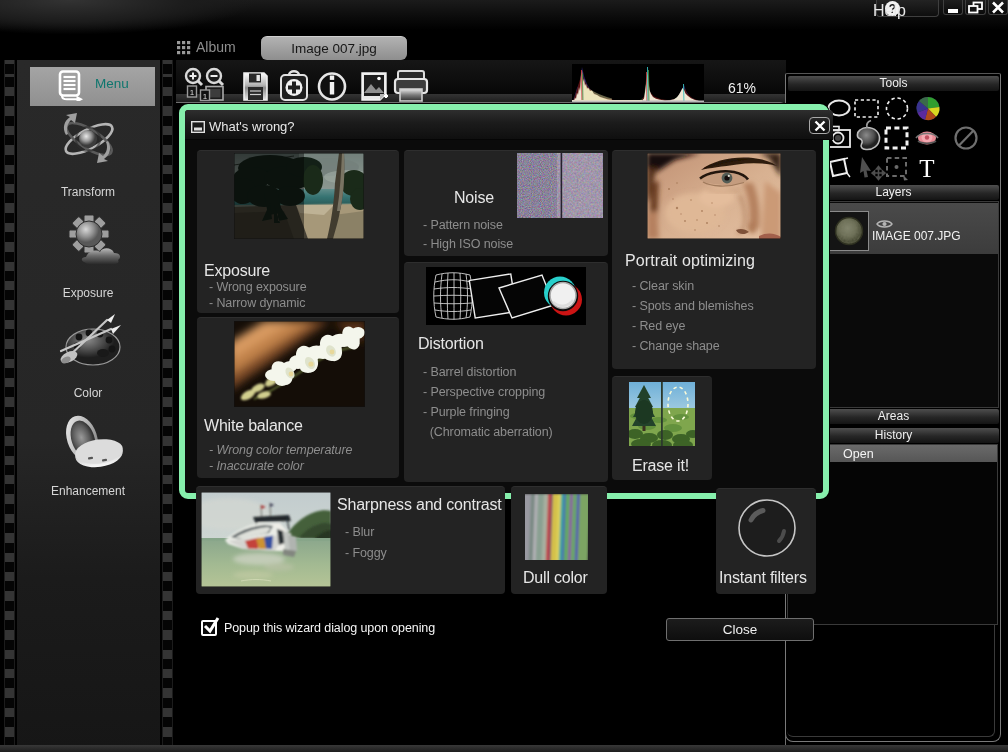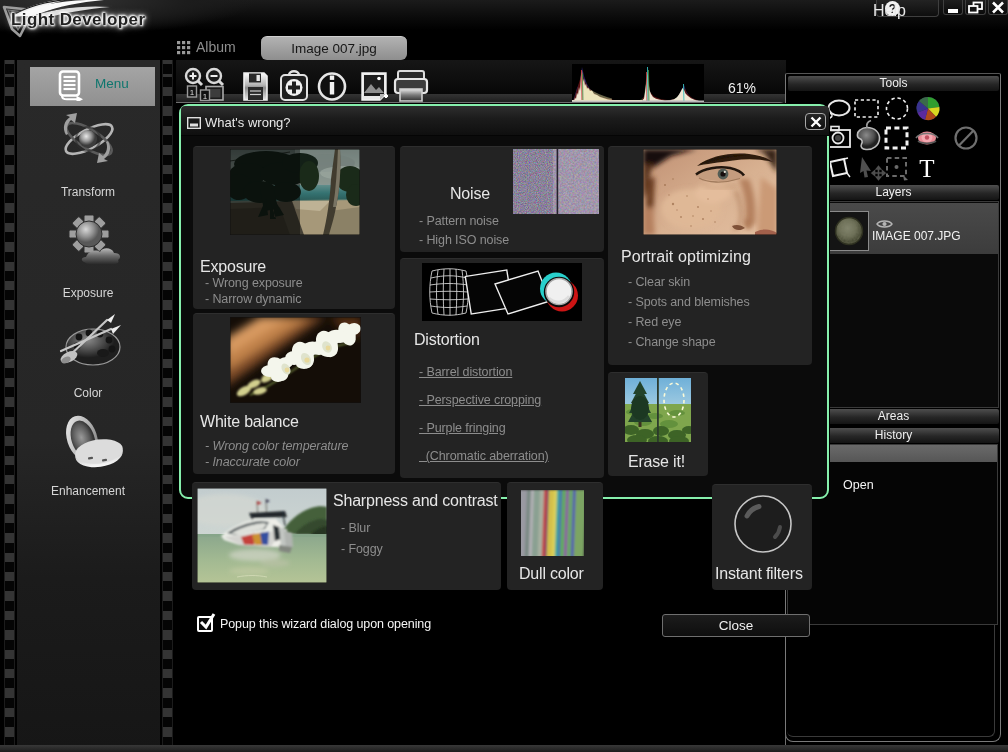--- a/index.html
+++ b/index.html
@@ -9,33 +9,20 @@
   .abs { position:absolute; }
 </style>
 </head>
 <body>
 <div id="stage">
 
   <div class="abs" id="titlebar" style="left:0;top:0;width:1008px;height:30px;
        background:linear-gradient(180deg,#1b1b1b 0%,#0a0a0a 60%,#000 100%);"></div>
   <div class="abs" style="left:0;top:0;width:300px;height:50px;
        background:radial-gradient(ellipse 260px 48px at 70px 0px,#333 0%,#1c1c1c 45%,rgba(0,0,0,0) 72%);"></div>
-  <div class="abs" id="logo" style="left:0;top:0;width:460px;height:56px;">
-    <svg width="460" height="56" viewBox="0 0 460 56">
-      <path d="M4,7 L33,10 L20,36 L12,29 Z" fill="none" stroke="#9a9a9a" stroke-width="2.6" stroke-linejoin="round"></path>
-      <path d="M8,10 L28,12.5 L18,30 Z" fill="none" stroke="#6f6f6f" stroke-width="1.2"></path>
-      <path d="M13,16 C24,7 44,1 72,-2 C52,3 36,8 28,14 C22,17 16,17 13,16 Z" fill="#efefef"></path>
-      <path d="M18,15 C38,4 68,-1 104,0 C80,2 56,7 42,13 C34,16.5 24,17 18,15 Z" fill="#fafafa"></path>
-      <path d="M30,17 C52,9 82,5 110,7 C88,9 64,13 50,17 C42,19.5 34,19 30,17 Z" fill="#dcdcdc"></path>
-      <path d="M15,14 C34,3 64,-2 98,-2" fill="none" stroke="#1a1a1a" stroke-width="1.2"></path>
-      <path d="M36,15 C58,7 86,4 112,6" fill="none" stroke="#2e2e2e" stroke-width="0.8"></path>
-    </svg>
-    <div class="abs" style="left:11px;top:10px;font-size:17px;font-weight:bold;letter-spacing:0.4px;color:#222;
-       text-shadow:0 0 1.5px #fff,0 0 3px #fff,0 0 5px #fff,0 0 8px #e8e8e8,1px 1px 2px #fff,-1px -1px 2px #fff;">Light Developer</div>
-  </div>
 
   <div class="abs" style="left:876px;top:0;width:63px;height:17px;border:1px solid #3f3f3f;
        border-top:none;border-radius:0 0 4px 4px;background:linear-gradient(#232323,#0e0e0e);"></div>
   <div class="abs" style="left:885px;top:1px;width:15px;height:15px;border-radius:50%;background:#f2f2f2;
        color:#111;font-weight:bold;font-size:12px;text-align:center;line-height:16px;">?</div>
   <div class="abs" style="left:873px;top:2px;color:#e8e8e8;font-size:16px;text-align:center;">Help</div>
   <div class="abs" style="left:943px;top:0;width:20px;height:15px;border:1px solid #3f3f3f;border-top:none;
        border-radius:0 0 3px 3px;background:linear-gradient(#1e1e1e,#0a0a0a);"></div>
   <div class="abs" style="left:948px;top:9px;width:10px;height:3.5px;background:#fff;"></div>
   <div class="abs" style="left:965px;top:0;width:21px;height:15px;border:1px solid #3f3f3f;border-top:none;
@@ -388,27 +375,27 @@
       <svg width="17" height="10" viewBox="0 0 17 10">
         <path d="M1,5 C4,1 13,1 16,5 C13,9 4,9 1,5 Z" fill="none" stroke="#b5b5b5" stroke-width="1.4"></path>
         <circle cx="8.5" cy="5" r="2.1" fill="#b5b5b5"></circle>
       </svg>
     </div>
     <div class="abs" style="left:86px;top:155px;color:#f2f2f2;font-size:12px;">IMAGE 007.JPG</div>
     <div class="hdr" style="left:2px;top:335px;width:211px;">Areas</div>
     <div class="hdr" style="left:2px;top:354px;width:211px;">History</div>
     <div class="abs" style="left:1px;top:370px;width:211px;height:181px;border:1px solid #3a3a3a;background:#050505;"></div>
     <div class="abs" style="left:2px;top:371px;width:209px;height:17px;background:linear-gradient(#6a6a6a,#565656);"></div>
-    <div class="abs" style="left:57px;top:373px;color:#f5f5f5;font-size:12.5px;margin-top:31px;">Open</div>
+    <div class="abs" style="left:57px;top:373px;color:#f5f5f5;font-size:12.5px;">Open</div>
     <div class="abs" style="left:1px;top:551px;width:208px;height:112px;border-right:1px solid #3a3a3a;
          border-bottom:1px solid #3a3a3a;border-radius:0 0 6px 6px;"></div>
   </div>
 
   <div class="abs" id="dialog" style="left:179px;top:104px;width:650px;height:395px;background:#0b0b0b;
-       border:2px solid #86efac;border-radius:9px;box-shadow:0 0 0 1px #000;">
+       border:6px solid #86efac;border-radius:9px;box-shadow:0 0 0 1px #000;">
     <div class="abs" style="left:0;top:0;width:648px;height:30px;border-radius:4px 4px 0 0;
          background:linear-gradient(180deg,#2e2e2e 0%,#1b1b1b 45%,#0f0f0f 100%);border-bottom:1px solid #050505;"></div>
     <div class="abs" id="dlgicon" style="left:6px;top:9px;width:14px;height:12px;">
       <svg width="14" height="12" viewBox="0 0 14 12">
         <rect x="0.7" y="0.7" width="12.6" height="10.6" fill="none" stroke="#e0e0e0" stroke-width="1.4"></rect>
         <rect x="3" y="6.5" width="8" height="3" fill="#e0e0e0"></rect>
       </svg>
     </div>
     <div class="abs" style="left:24px;top:9px;color:#e8e8e8;font-size:13px;">What's wrong?</div>
 
@@ -785,21 +772,21 @@
     <div class="ct" style="left:19px;top:152px;">Exposure</div>
     <div class="ci" style="left:24px;top:169px;">- Wrong exposure<br>- Narrow dynamic</div>
 
     <div class="ct" style="left:19px;top:307px;">White balance</div>
     <div class="ci" style="left:24px;top:332px;font-style:italic;">- Wrong color temperature<br>- Inaccurate color</div>
 
     <div class="ct" style="left:233px;top:79px;margin-left:36px;">Noise</div>
     <div class="ci" style="left:238px;top:106px;line-height:19px;">- Pattern noise<br>- High ISO noise</div>
 
     <div class="ct" style="left:233px;top:225px;">Distortion</div>
-    <div class="ci" style="left:238px;top:252px;line-height:28px;text-decoration:underline;">- Barrel distortion<br>- Perspective cropping<br>- Purple fringing<br>&nbsp;&nbsp;(Chromatic aberration)</div>
+    <div class="ci" style="left:238px;top:252px;line-height:20px;">- Barrel distortion<br>- Perspective cropping<br>- Purple fringing<br>&nbsp;&nbsp;(Chromatic aberration)</div>
 
     <div class="ct" style="left:440px;top:142px;letter-spacing:0.1px;">Portrait optimizing</div>
     <div class="ci" style="left:447px;top:166px;line-height:20px;">- Clear skin<br>- Spots and blemishes<br>- Red eye<br>- Change shape</div>
 
     <div class="ct" style="left:447px;top:347px;">Erase it!</div>
 
     <div class="ct" style="left:152px;top:386px;">Sharpness and contrast</div>
     <div class="ci" style="left:160px;top:412px;line-height:21px;">- Blur<br>- Foggy</div>
 
     <div class="ct" style="left:338px;top:459px;">Dull color</div>

